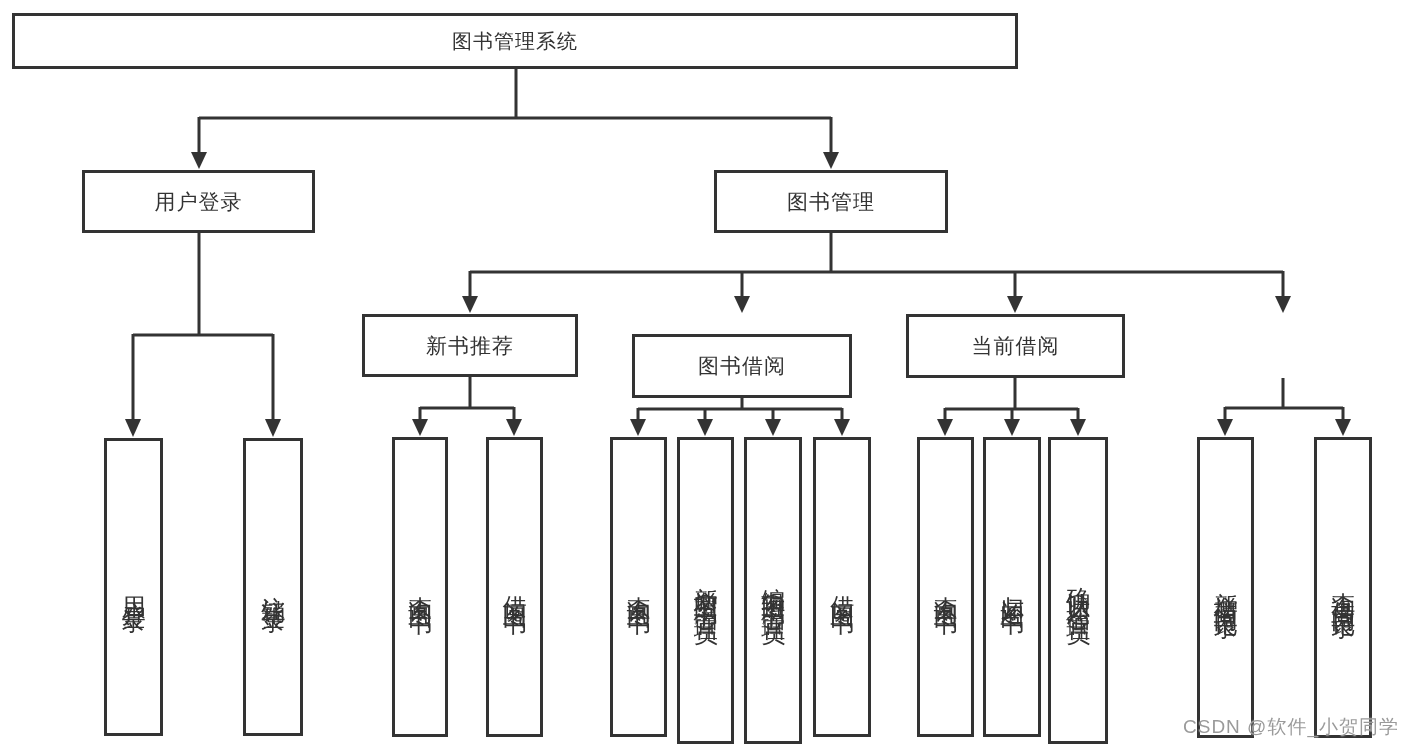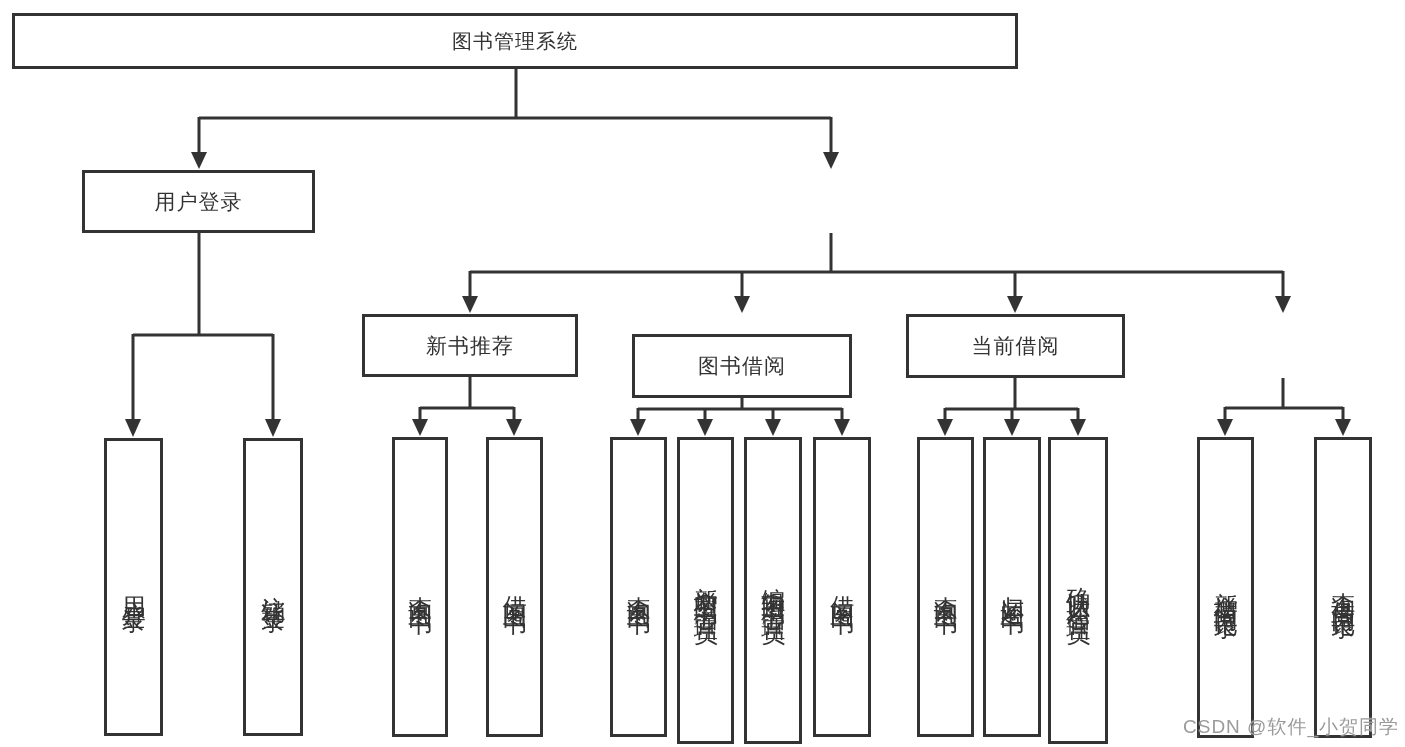--- a/index.html
+++ b/index.html
@@ -86,20 +86,23 @@
     <polygon points="1335,419 1351,419 1343,436"></polygon>
   </svg>
 
   <div class="node hbox root" style="left:12px;top:13px;width:1006px;height:56px;align-items:center;">
     <span>图书管理系统</span>
   </div>
 
   <div class="node hbox" style="left:82px;top:170px;width:233px;height:63px;">
     <span>用户登录</span>
   </div>
+  <div class="node hbox" style="left:714px;top:170px;width:234px;height:63px;">
+    <span>图书管理</span>
+  </div>
 
   <div class="node hbox" style="left:362px;top:314px;width:216px;height:63px;">
     <span>新书推荐</span>
   </div>
   <div class="node hbox" style="left:632px;top:314px;width:220px;height:64px;margin-top:20px;">
     <span>图书借阅</span>
   </div>
   <div class="node hbox" style="left:906px;top:314px;width:219px;height:64px;align-items:center;">
     <span>当前借阅</span>
   </div>

